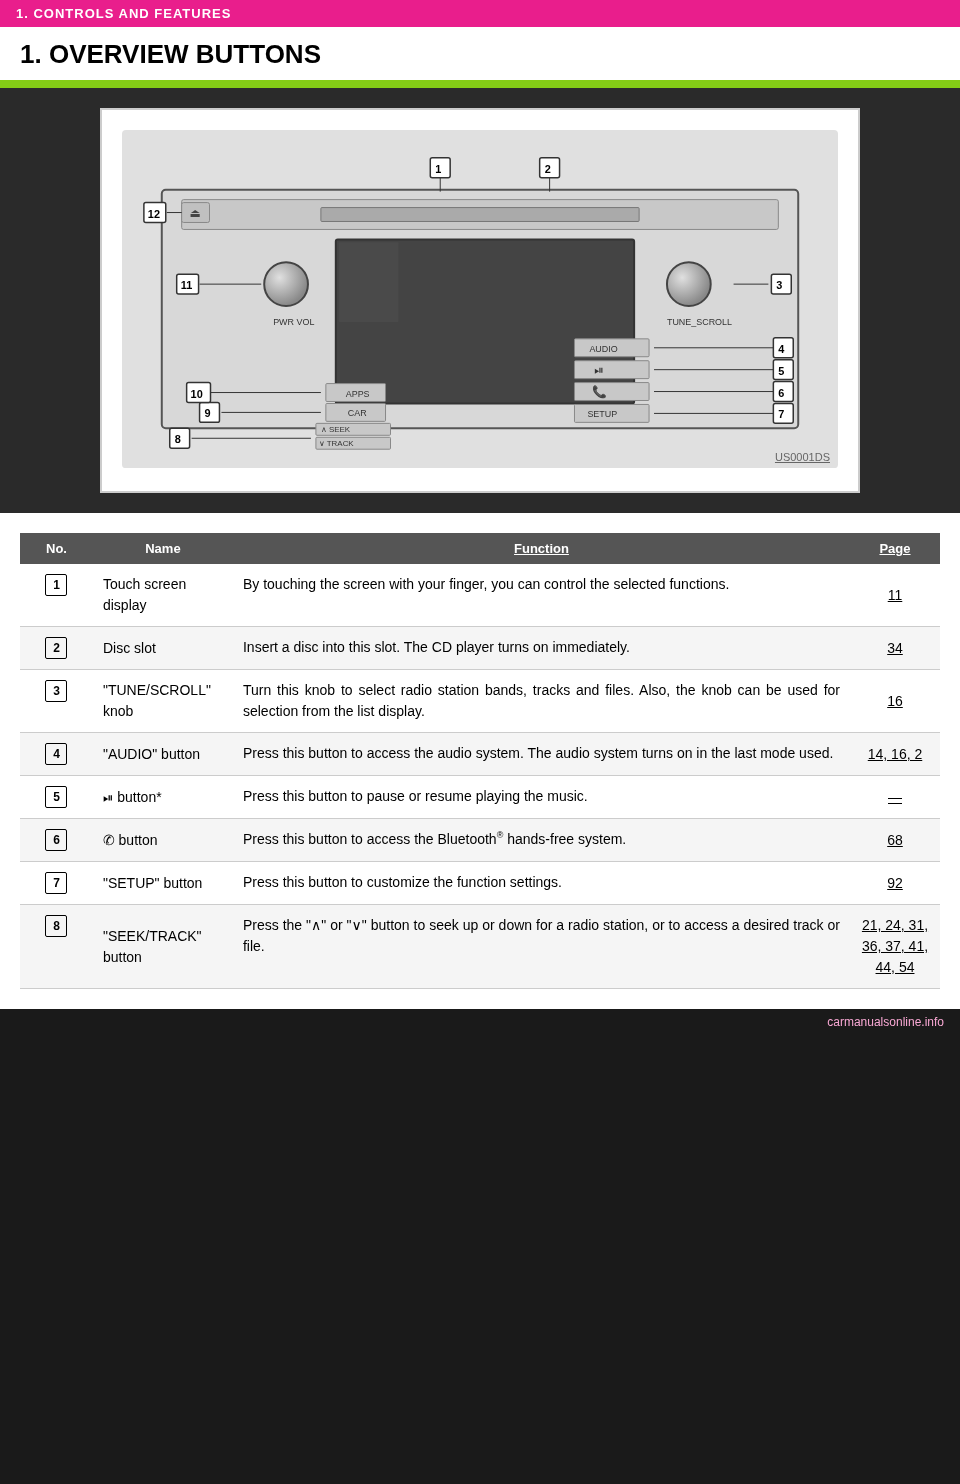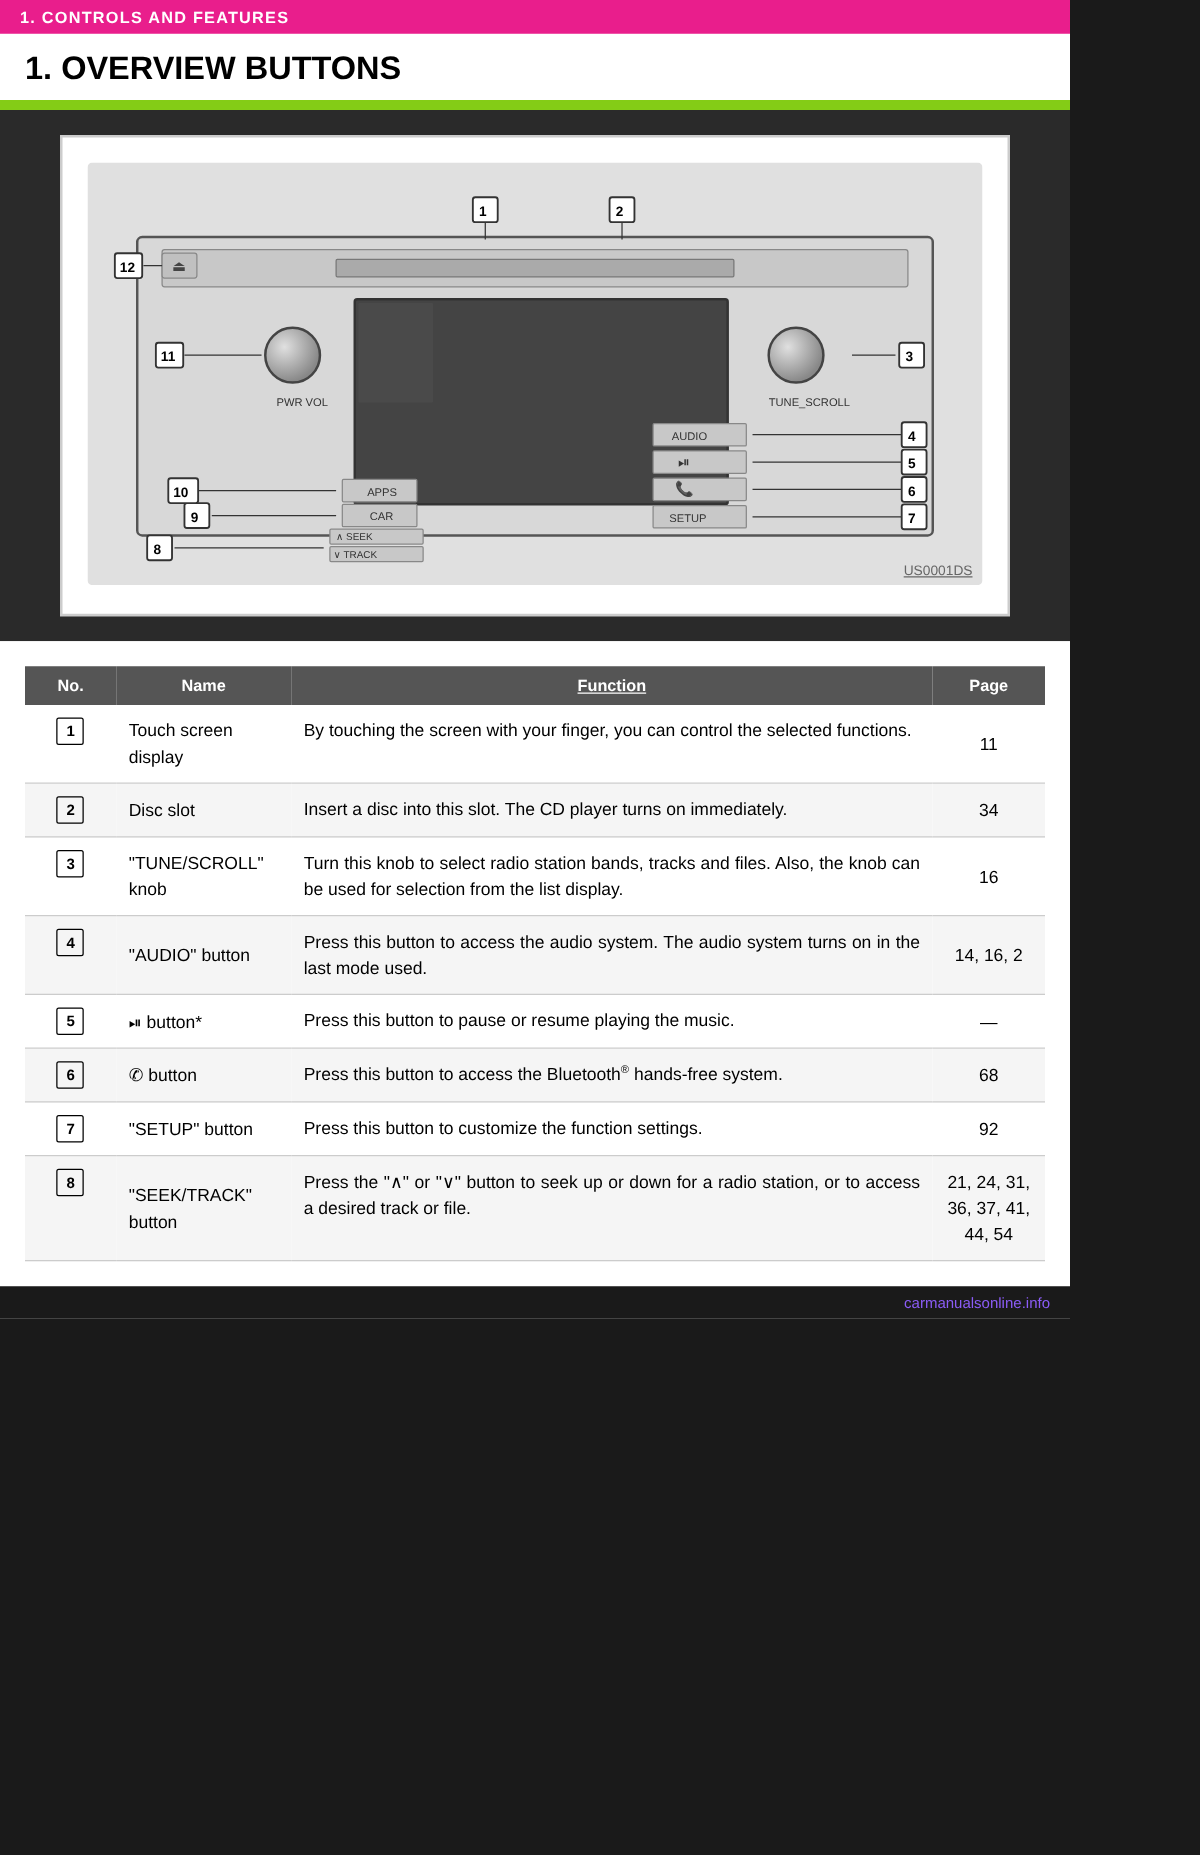--- a/index.html
+++ b/index.html
@@ -4,21 +4,21 @@
   <style>
     * { margin: 0; padding: 0; box-sizing: border-box; }
     body {
       width: 960px;
       min-height: 1484px;
       background: #1a1a1a;
       font-family: Arial, sans-serif;
       font-size: 14px;
     }
     .page-container {
-      width: 856px;
+      width: 960px;
       background: #fff;
     }
     .header-bar {
       background: #e91e8c;
       color: #fff;
       padding: 6px 16px;
       font-size: 13px;
       font-weight: bold;
       letter-spacing: 1px;
     }
@@ -87,20 +87,21 @@
       width: 140px;
       vertical-align: middle;
     }
     .td-function {
       text-align: justify;
     }
     .td-page {
       text-align: center;
       width: 90px;
       vertical-align: middle;
+      text-decoration: underline;
     }
     .box-num {
       display: inline-flex;
       align-items: center;
       justify-content: center;
       width: 22px;
       height: 22px;
       border: 1.5px solid #000;
       font-size: 12px;
       font-weight: bold;
@@ -121,21 +122,21 @@
       font-size: 11px;
       color: #666;
       text-decoration: underline;
     }
     
     .svg-diagram {
       width: 100%;
     }
     .footer-bar {
       background: #1a1a1a;
-      color: #8b5cf6;
+      color: #f9a8d4;
       text-align: right;
       padding: 6px 16px;
       font-size: 12px;
     }
     sup { font-size: 9px; }
   </style>
 </head>
 <body>
 
 <div class="page-container">

